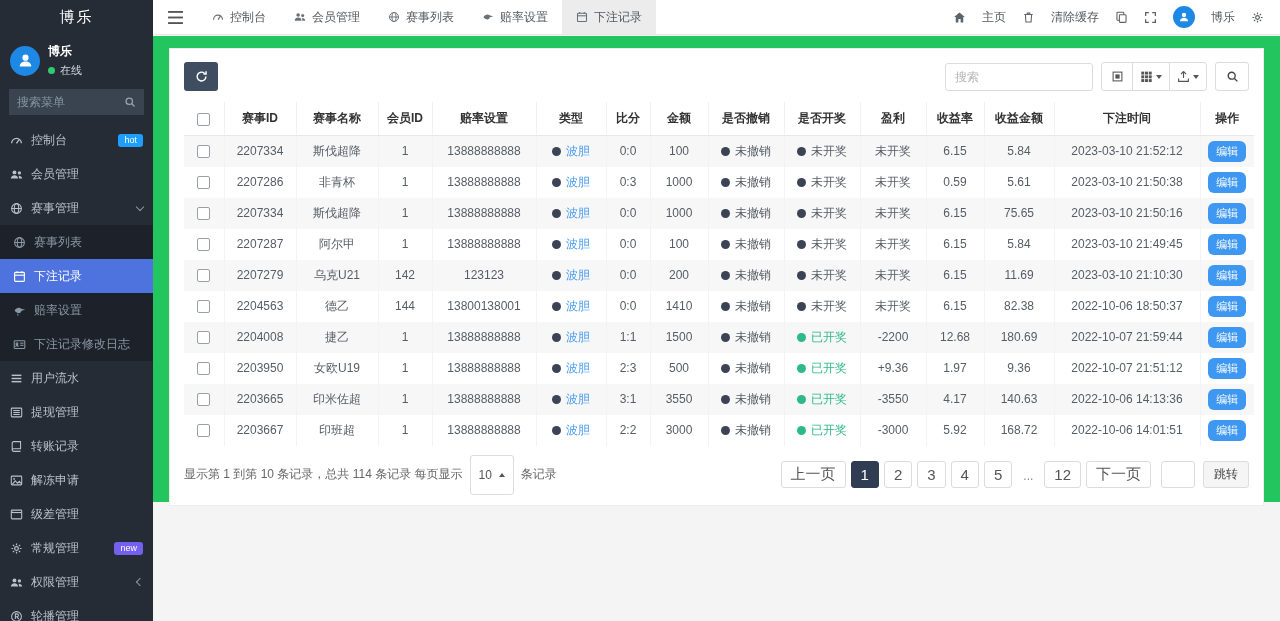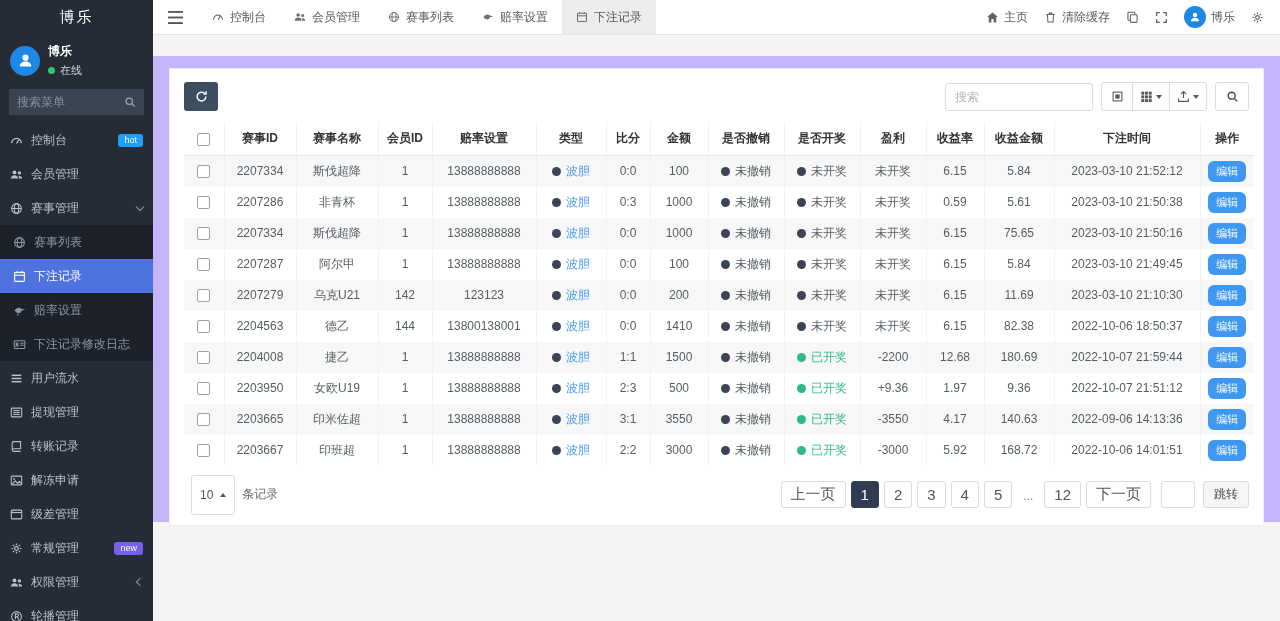--- a/index.html
+++ b/index.html
@@ -32,27 +32,27 @@
   .chev.left { transform:rotate(135deg); }
 
   
   .topnav { position:absolute; left:153px; top:0; width:1127px; height:35px; background:#fff; border-bottom:1px solid #e6e6e6; display:flex; align-items:center; }
   .hamburger { padding:0 15px; color:#555; display:flex; align-items:center; height:100%; cursor:pointer; }
   .hamburger svg { width:15px; height:13px; }
   .tab { display:flex; align-items:center; gap:6px; height:100%; padding:0 14px; color:#54595e; cursor:pointer; white-space:nowrap; }
   .tab svg { width:12px; height:12px; color:#6a7077; }
   .tab.active { background:#ececec; }
   .topnav-right { margin-left:auto; display:flex; align-items:center; gap:16px; padding-right:16px; color:#54595e; }
-  .topnav-right .nav-link { display:flex; align-items:center; gap:5px; cursor:pointer; }
+  .topnav-right .nav-link { display:flex; align-items:center; gap:16px; cursor:pointer; }
   .topnav-right svg { width:13px; height:13px; color:#5c636a; }
   .avatar-sm { width:22px; height:22px; border-radius:50%; background:#1e88e5; display:flex; align-items:center; justify-content:center; }
   .avatar-sm svg { width:12px; height:12px; color:#fff; }
 
   
-  .main { position:absolute; left:153px; top:36px; width:1127px; height:466px; background:#c4b5fd;margin-top:20px; }
+  .main { position:absolute; left:153px; top:36px; width:1127px; height:466px; background:#22c55e; }
   .card { margin:12px 16px 0; background:#fff; padding:13px 14px 10px; border:1px solid #ededed; }
   .toolbar { display:flex; align-items:center; margin-bottom:11px; }
   .btn-refresh { width:34px; height:29px; background:#3f4d61; border:none; border-radius:3px; color:#fff; display:flex; align-items:center; justify-content:center; cursor:pointer; }
   .btn-refresh svg { width:13px; height:13px; }
   .toolbar-right { margin-left:auto; display:flex; align-items:center; }
   .search-input { width:148px; height:28px; border:1px solid #dcdcdc; border-radius:3px; padding:0 9px; font-size:12px; color:#555; outline:none; margin-right:8px; }
   .search-input::placeholder { color:#b5b5b5; }
   .btn-group { display:flex; margin-right:8px; }
   .tool-btn { width:32px; height:29px; background:#fff; border:1px solid #dcdcdc; color:#555; display:flex; align-items:center; justify-content:center; gap:3px; cursor:pointer; margin-left:-1px; }
   .btn-group .tool-btn:first-child { border-radius:3px 0 0 3px; margin-left:0; }
@@ -566,21 +566,21 @@
             <td>1</td>
             <td>13888888888</td>
             <td><span class="dot"></span><span class="text-blue">波胆</span></td>
             <td>3:1</td>
             <td>3550</td>
             <td><span class="dot"></span>未撤销</td>
             <td><span class="dot green"></span><span class="text-green">已开奖</span></td>
             <td>-3550</td>
             <td>4.17</td>
             <td>140.63</td>
-            <td>2022-09-06 14:13:36</td>
+            <td>2022-10-06 14:13:36</td>
             <td><button class="btn-edit">编辑</button></td>
           </tr>
           <tr>
             <td><span class="cb"></span></td>
             <td>2203667</td>
             <td>印班超</td>
             <td>1</td>
             <td>13888888888</td>
             <td><span class="dot"></span><span class="text-blue">波胆</span></td>
             <td>2:2</td>
@@ -590,20 +590,21 @@
             <td>-3000</td>
             <td>5.92</td>
             <td>168.72</td>
             <td>2022-10-06 14:01:51</td>
             <td><button class="btn-edit">编辑</button></td>
           </tr>
         </tbody>
     </table>
 
     <div class="tfooter">
+      <span>显示第 1 到第 10 条记录，总共 114 条记录 每页显示</span>
       <span class="per-page">
         <span>10</span>
         <span class="caret-up"></span>
       </span>
       <span>条记录</span>
       <div class="pager">
         <button class="page-btn">上一页</button>
         <span><button class="page-btn active">1</button><button class="page-btn">2</button><button class="page-btn">3</button><button class="page-btn">4</button><button class="page-btn">5</button><span class="page-ellipsis">...</span><button class="page-btn">12</button></span>
         <button class="page-btn">下一页</button>
         <input class="jump-input" style="">

